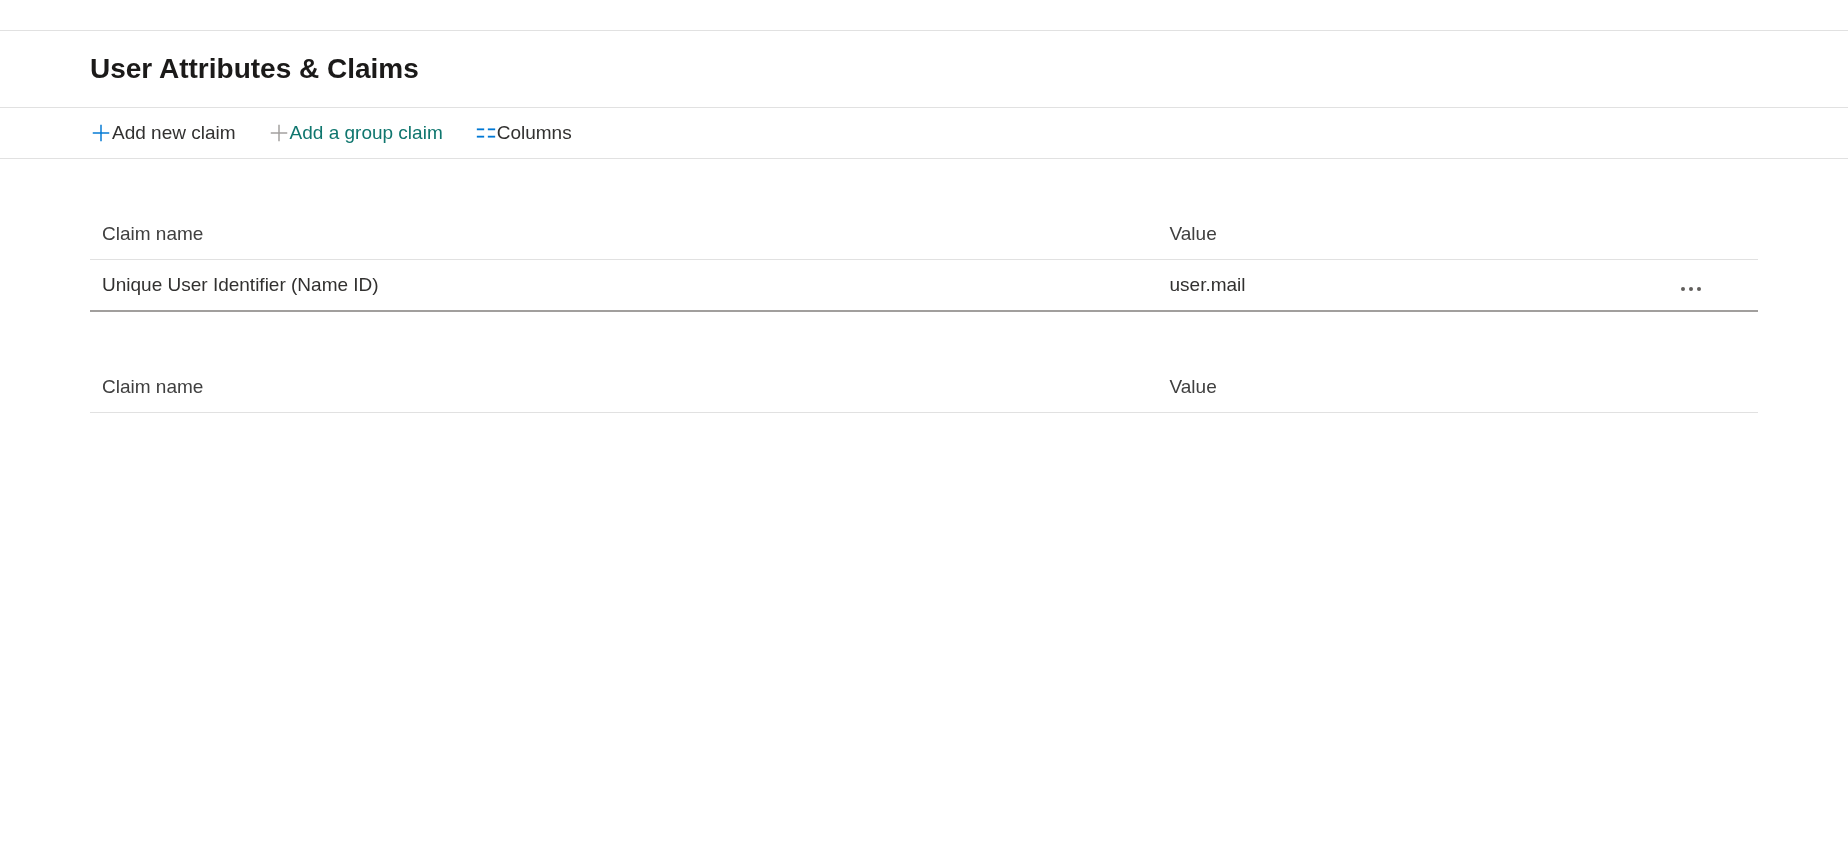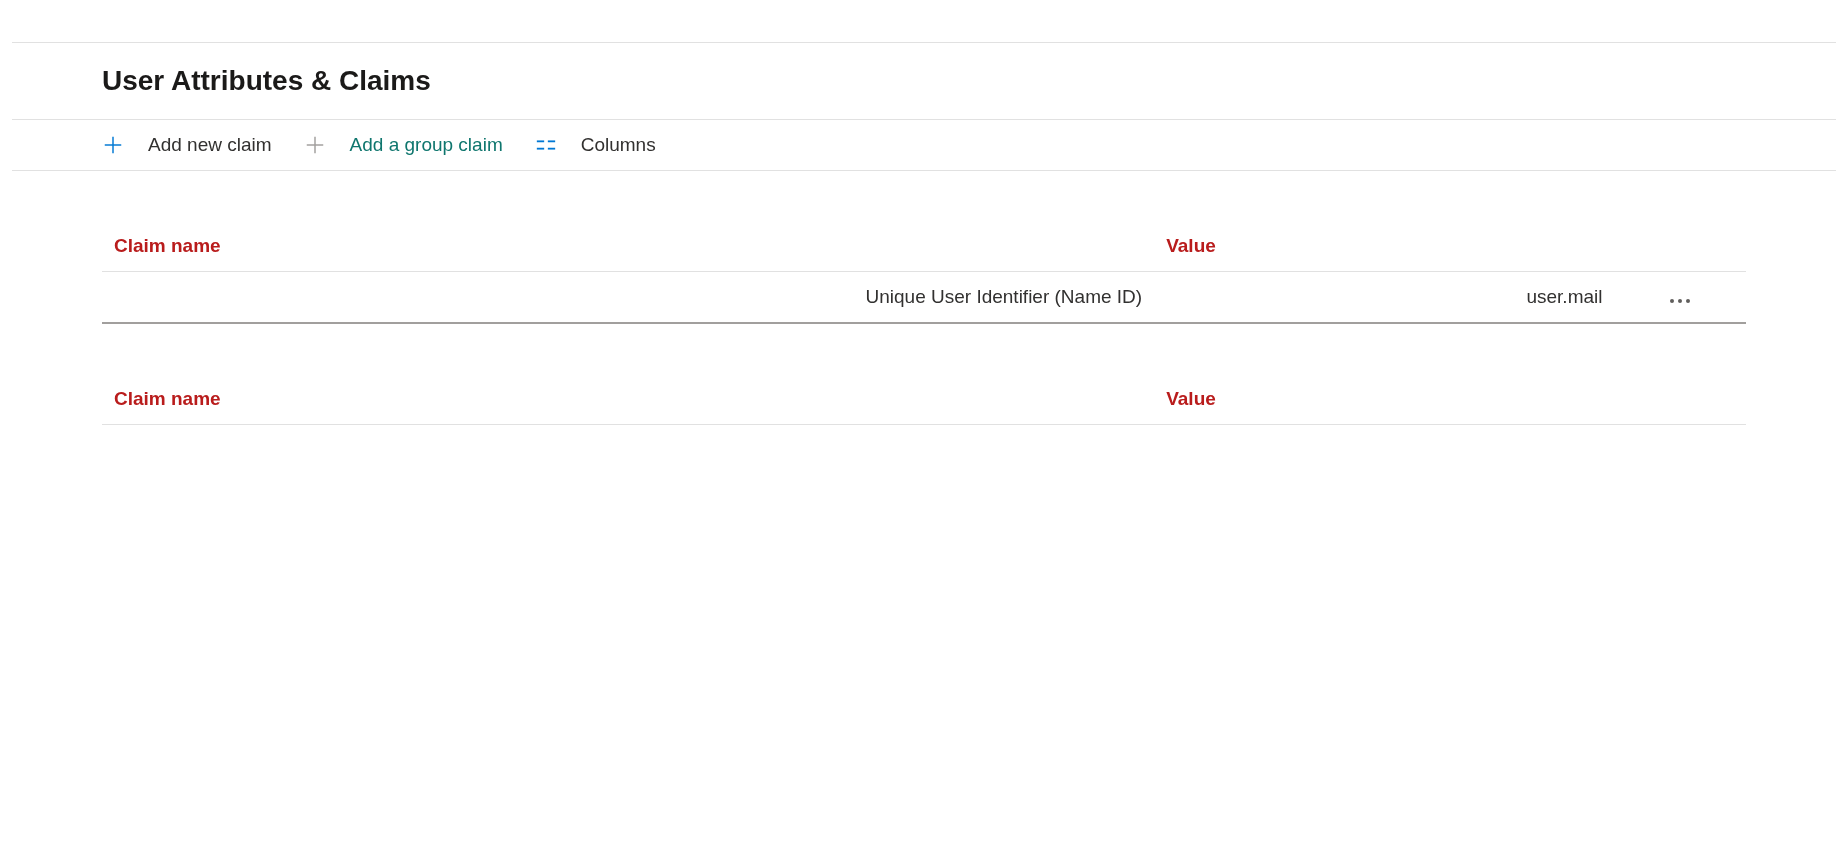--- a/index.html
+++ b/index.html
@@ -8,21 +8,21 @@
       padding: 0;
     }
     body {
       font-family: "Segoe UI", -apple-system, BlinkMacSystemFont, sans-serif;
       background: #ffffff;
       color: #323130;
       font-size: 18px;
     }
     .container {
       width: 100%;
-      padding: 12px;
+      padding: 0;
     }
     .top-divider {
       border-top: 1px solid #e1e1e1;
       margin-top: 30px;
     }
     .page-title {
       font-size: 28px;
       font-weight: 600;
       padding: 22px 0 22px 90px;
       color: #1b1a19;
@@ -31,21 +31,21 @@
       border-top: 1px solid #e1e1e1;
       border-bottom: 1px solid #e1e1e1;
       display: flex;
       align-items: center;
       padding: 14px 0 14px 90px;
       gap: 32px;
     }
     .toolbar-item {
       display: flex;
       align-items: center;
-      gap: 24px;
+      gap: 0;
       cursor: pointer;
       font-size: 19px;
       color: #323130;
     }
     .toolbar-item.disabled {
       color: #0f766e;
       cursor: default;
       align-items: center;
     }
     .icon {
@@ -67,28 +67,28 @@
       font-weight: 600;
       margin-bottom: 18px;
       color: #323130;
     }
     .table {
       width: 100%;
       border-collapse: collapse;
     }
     .table th {
       text-align: left;
-      font-weight: 700;
+      font-weight: 400;
       font-size: 19px;
       padding: 14px 12px;
       border-bottom: 1px solid #e1e1e1;
-      color: #b91c1c;
+      color: #404040;
     }
     .table td {
-      text-align: right;
+      text-align: left;
       font-size: 19px;
       padding: 14px 12px;
       border-bottom: 1px solid #d2d0ce;
       color: #323130;
     }
     .table .col-name {
       width: 64%;
     }
     .table .col-value {
       width: 28%;

